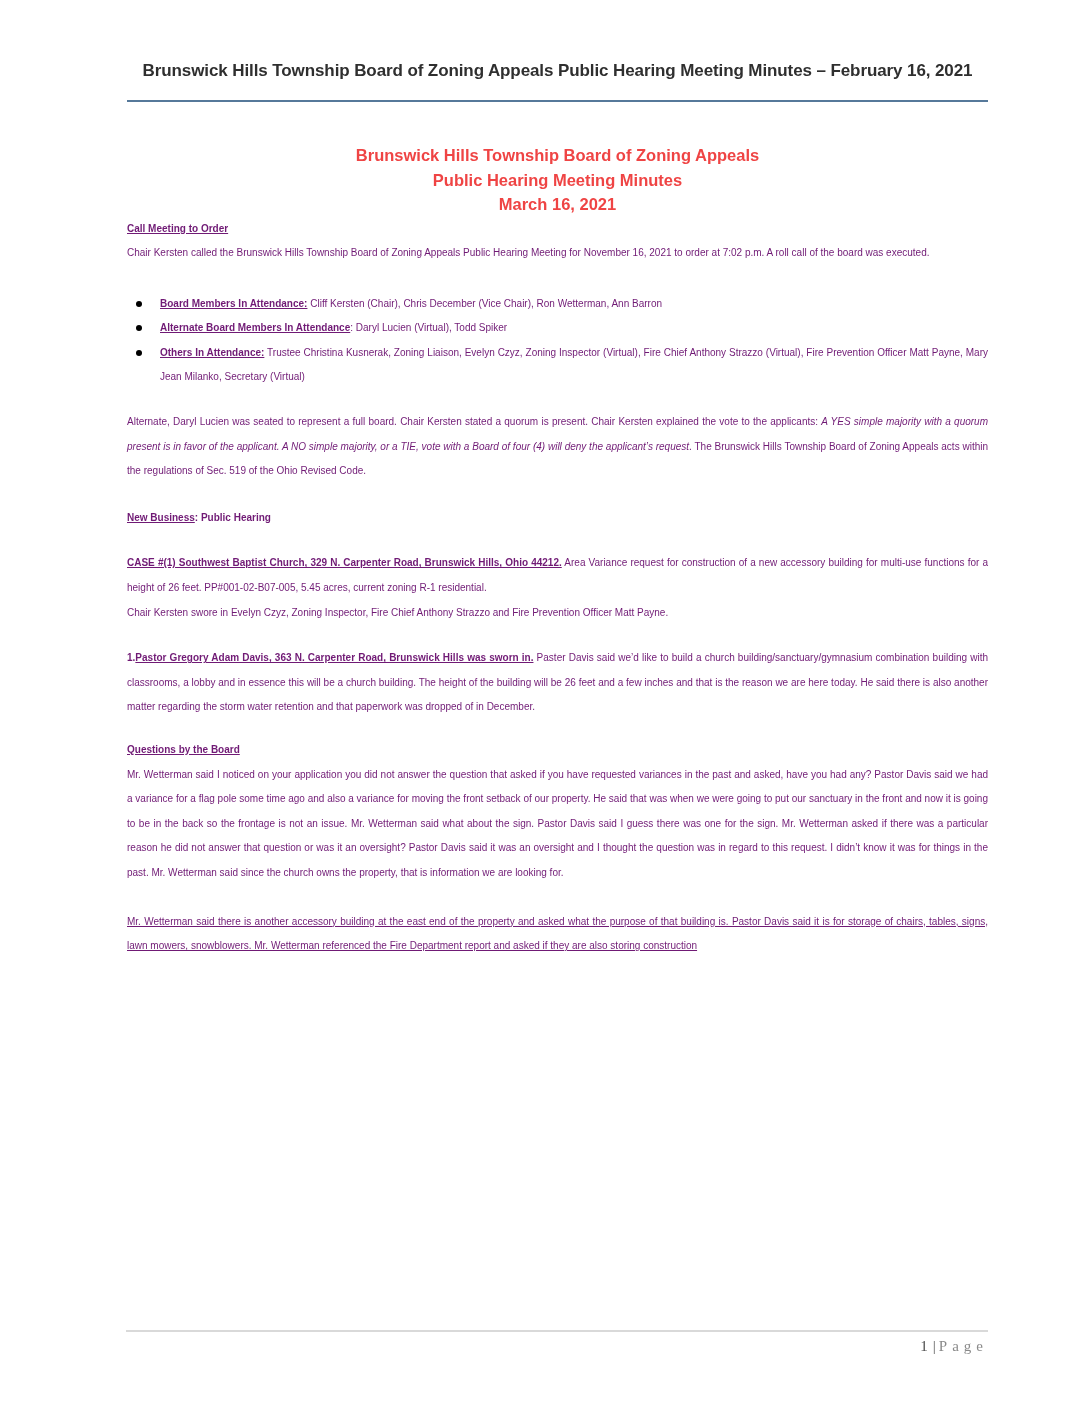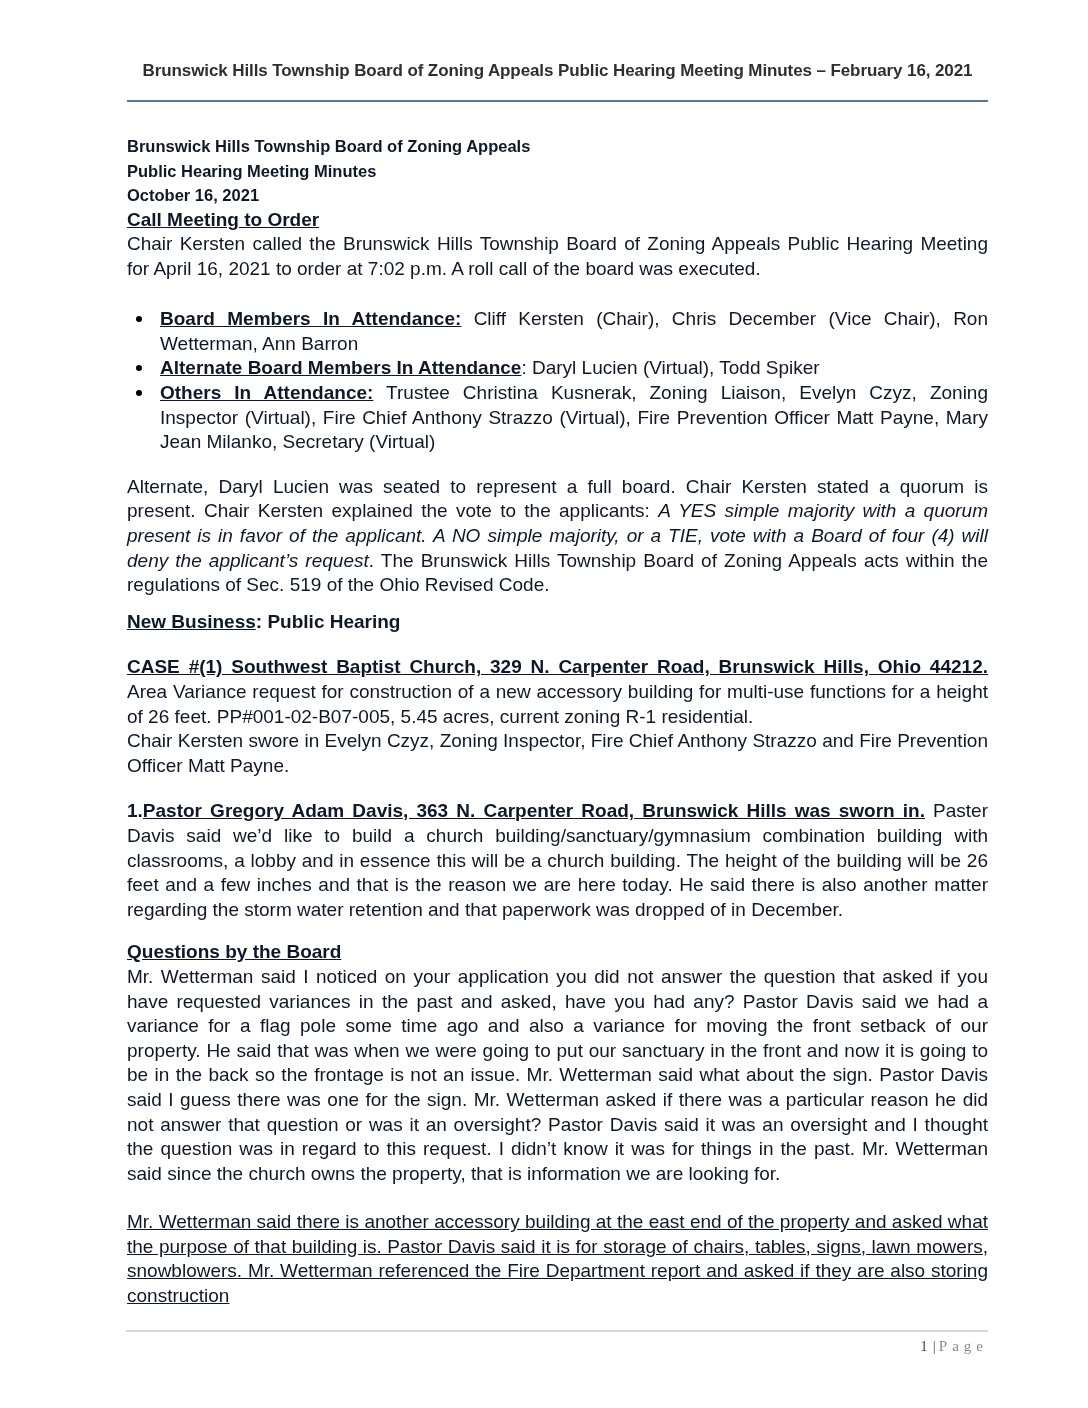--- a/index.html
+++ b/index.html
@@ -25,32 +25,32 @@
     line-height: 22px;
     letter-spacing: -0.1px;
   }
   .header-rule {
     margin-top: 18px;
     height: 2px;
     background: #56799a;
   }
   
   .title-block {
-    margin-top: 32px;
-    text-align: left;
+    margin-top: 41px;
+    text-align: center;
     font-weight: 700;
     font-size: 16.5px;
     line-height: 24.5px;
-    color: #0f172a;
+    color: #ef4444;
   }
   
   .para, .h-line, .bullets {
-    font-size: 19px;
+    font-size: 10px;
     line-height: 24.6px;
-    color: #0f172a;
+    color: #701a75;
   }
   .para { text-align: justify; }
   .bold { font-weight: 700; }
   .bu { font-weight: 700; text-decoration: underline; }
   .it { font-style: italic; }
   
   .bullets {
     list-style: none;
     margin-top: 26px;
   }
@@ -62,21 +62,21 @@
   .bullet-dot {
     position: absolute;
     left: 9px;
     top: 9px;
     width: 6px;
     height: 6px;
     border-radius: 50%;
     background: #000000;
   }
   .mt-quorum { margin-top: 20px; }
-  .mt-nb { margin-top: 12px; }
+  .mt-nb { margin-top: 22px; }
   .mt-case { margin-top: 21px; }
   .mt-test { margin-top: 22px; }
   .mt-pastor { margin-top: 21px; }
   .mt-quest { margin-top: 18px; }
   .mt-quest2 { margin-top: 24px; text-decoration: underline; }
   
   .doc-footer {
     position: absolute;
     left: 126px;
     right: 100px;
@@ -102,27 +102,27 @@
 
 <div class="page">
   <div class="content">
 
     <div class="doc-header-title">Brunswick Hills Township Board of Zoning Appeals Public Hearing Meeting Minutes – February 16, 2021</div>
     <div class="header-rule"></div>
 
     <div class="title-block">
       <div>Brunswick Hills Township Board of Zoning Appeals</div>
       <div>Public Hearing Meeting Minutes</div>
-      <div>October 16, 2021</div>
+      <div>March 16, 2021</div>
     </div>
 
     <div class="h-line">
       <span class="bu">Call Meeting to Order</span>
     </div>
-    <p class="para">Chair Kersten called the Brunswick Hills Township Board of Zoning Appeals Public Hearing Meeting for April 16, 2021 to order at 7:02 p.m.  A roll call of the board was executed.</p>
+    <p class="para">Chair Kersten called the Brunswick Hills Township Board of Zoning Appeals Public Hearing Meeting for November 16, 2021 to order at 7:02 p.m.  A roll call of the board was executed.</p>
 
     <ul class="bullets">
       <li>
         <span class="bullet-dot"></span>
         <span class="bu">Board Members In Attendance:</span><span>  Cliff Kersten (Chair), Chris December (Vice Chair), Ron Wetterman, Ann Barron</span>
       </li>
       <li>
         <span class="bullet-dot"></span>
         <span class="bu">Alternate Board Members In Attendance</span><span>:  Daryl Lucien (Virtual), Todd Spiker</span>
       </li>

